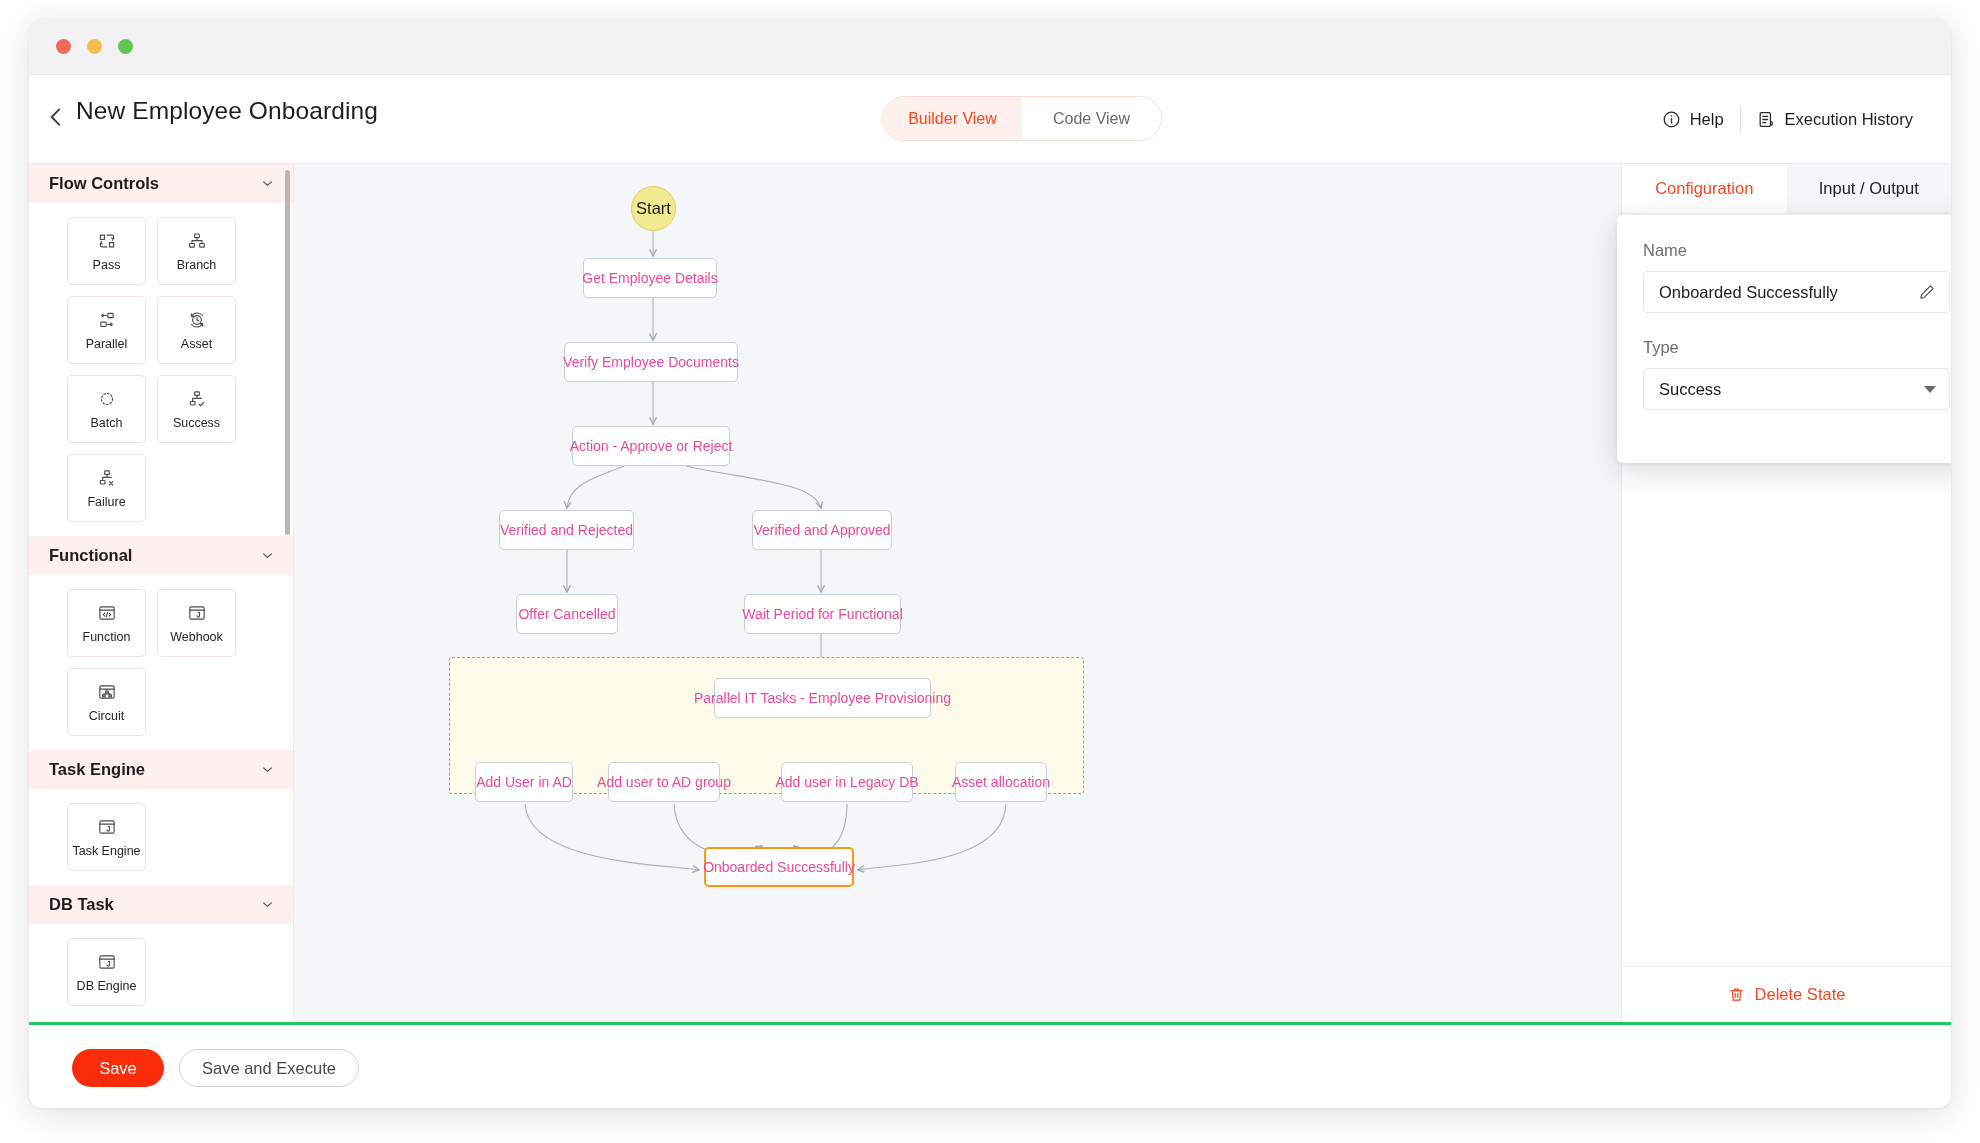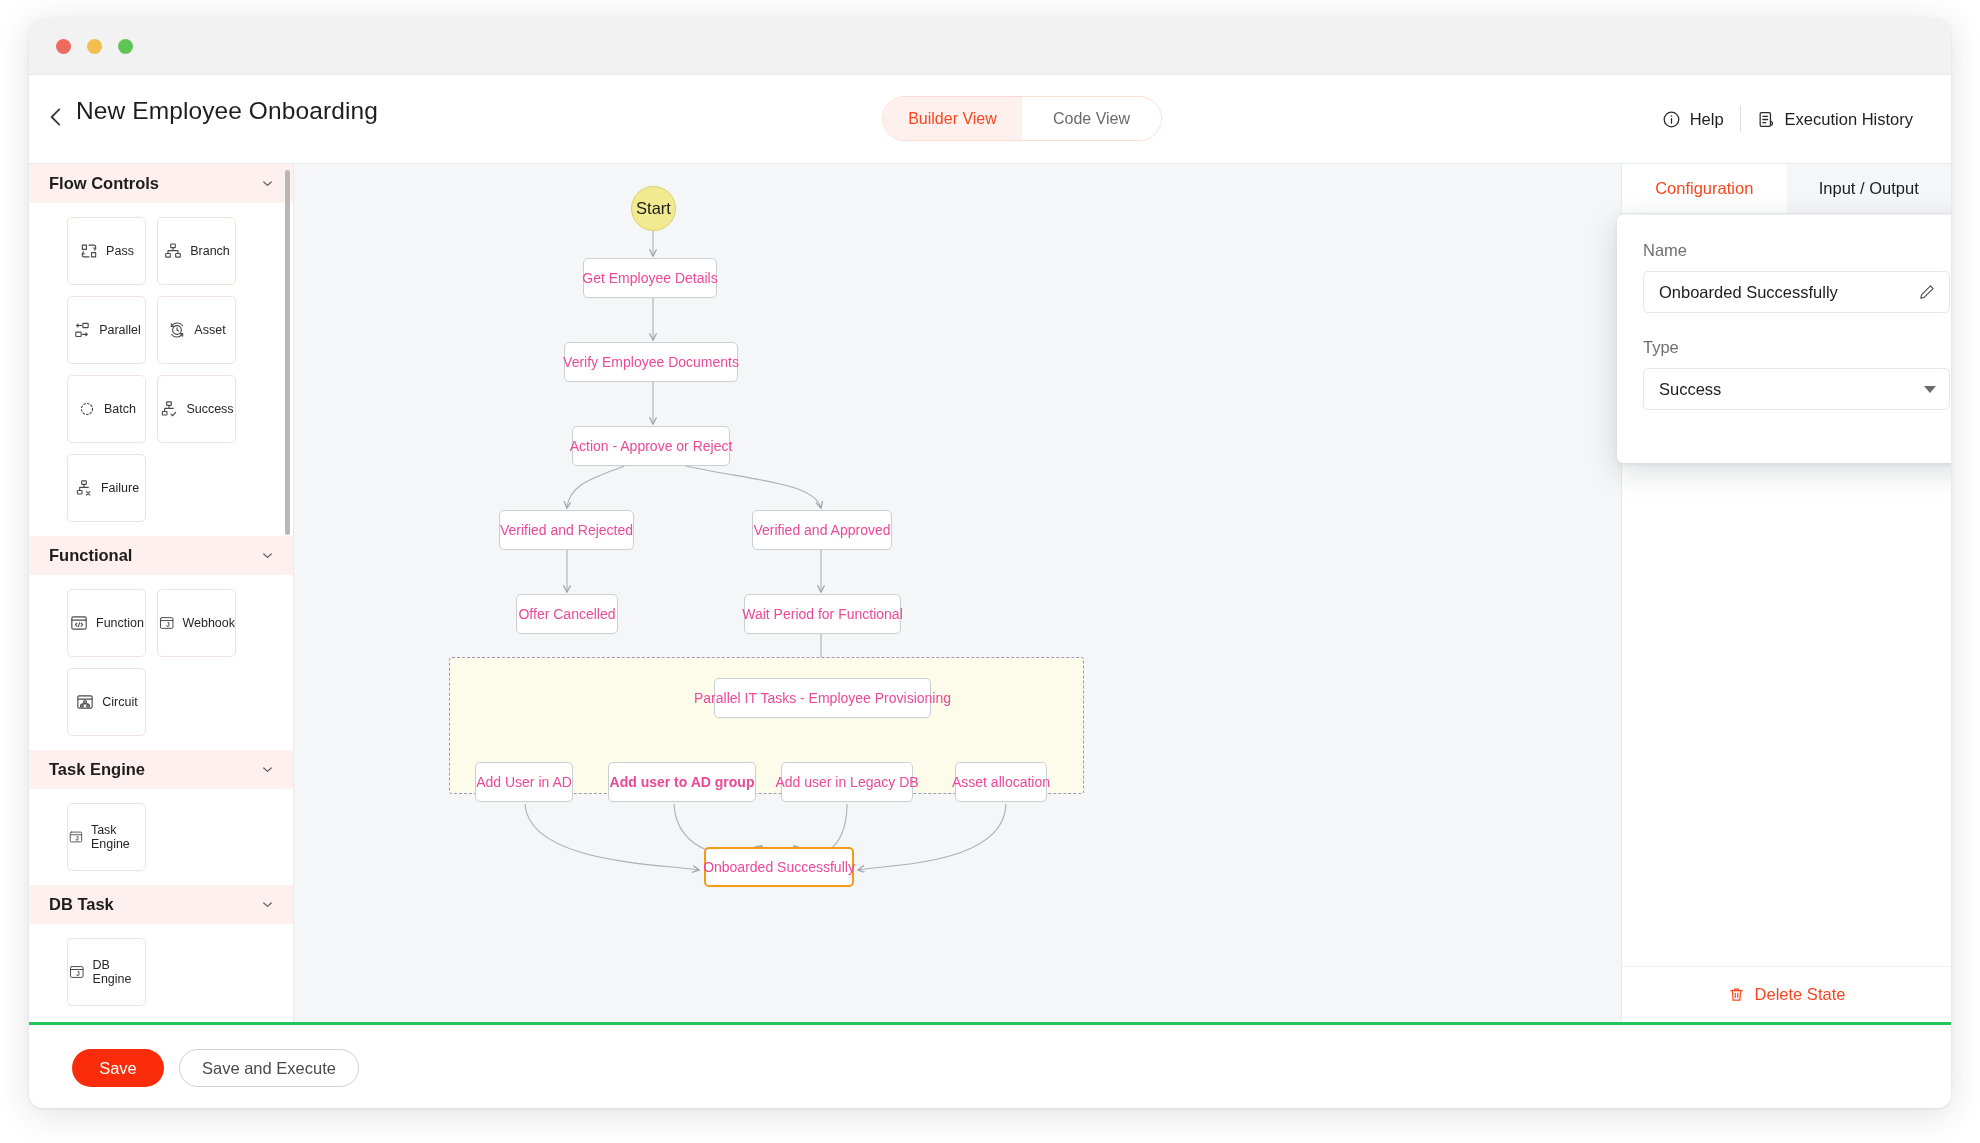--- a/index.html
+++ b/index.html
@@ -87,21 +87,21 @@
   .group-header .chev { width: 15px; height: 15px; color: #5c5c5c; }
   .tile-grid {
     display: flex; flex-wrap: wrap; gap: 11px;
     padding: 14px 0 14px 38px;
     width: 258px;
   }
   .tile {
     width: 79px; height: 68px;
     border: 1px solid #f0e2e0;
     border-radius: 5px; background: #fff;
-    display: flex; flex-direction: row; align-items: center; justify-content: center;
+    display: flex; flex-direction: column; align-items: center; justify-content: center;
     gap: 7px; cursor: pointer;
   }
   .tile .ticon { width: 20px; height: 20px; color: #4a4a4a; }
   .tile .tlabel { font-size: 12.5px; color: #262626; }
   #sidebar-track {
     position: absolute; right: 3px; top: 6px; width: 5px; height: 365px;
     background: #b7b7b7; border-radius: 3px;
   }
 
   
@@ -461,21 +461,21 @@
   <div id="node-start" style="left: 337px; top: 22px;">Start</div>
       <div class="node" style="left: 289px; top: 94px; width: 134px;">Get Employee Details</div>
       <div class="node" style="left: 270px; top: 178px; width: 174px;">Verify Employee Documents</div>
       <div class="node" style="left: 278px; top: 262px; width: 158px;">Action - Approve or Reject</div>
       <div class="node" style="left: 205px; top: 346px; width: 135px;">Verified and Rejected</div>
       <div class="node" style="left: 458px; top: 346px; width: 140px;">Verified and Approved</div>
       <div class="node" style="left: 222px; top: 430px; width: 102px;">Offer Cancelled</div>
       <div class="node" style="left: 450px; top: 430px; width: 157px;">Wait Period for Functional</div>
       <div class="node" style="left: 420px; top: 514px; width: 217px;">Parallel IT Tasks - Employee Provisioning</div>
       <div class="node" style="left: 181px; top: 598px; width: 98px;">Add User in AD</div>
-      <div class="node" style="left: 314px; top: 598px; width: 148px; font-weight: bold;">Add user to AD group</div>
+      <div class="node" style="left: 314px; top: 598px; width: 112px;">Add user to AD group</div>
       <div class="node" style="left: 487px; top: 598px; width: 132px;">Add user in Legacy DB</div>
       <div class="node" style="left: 661px; top: 598px; width: 92px;">Asset allocation</div>
       <div class="node selected" style="left: 410px; top: 683px; width: 150px;">Onboarded Successfully</div>
     </div>
 
   <div id="right-panel">
     <div id="panel-tabs">
       <div class="ptab active">Configuration</div>
       <div class="ptab inactive">Input / Output</div>
     </div>

